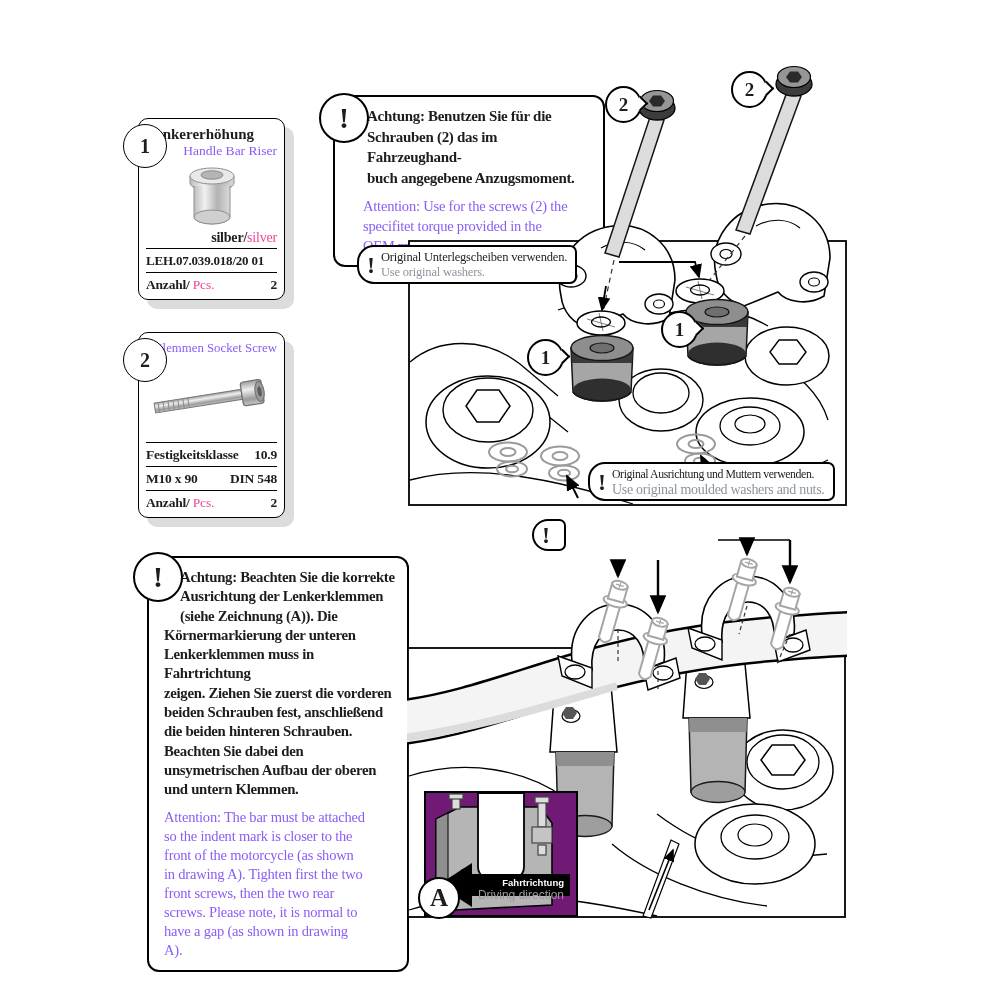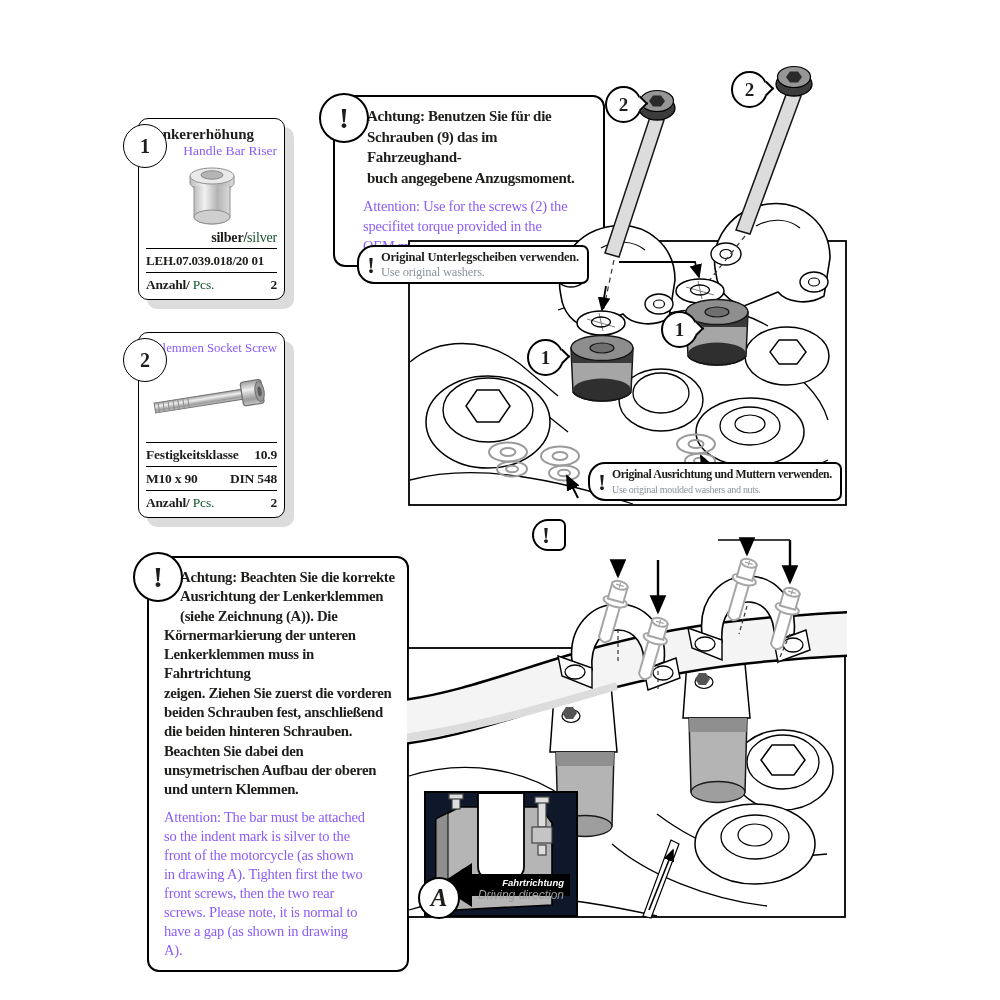--- a/index.html
+++ b/index.html
@@ -13,50 +13,50 @@
             box-sizing:border-box;display:flex;flex-direction:column;}
   .num-bubble{position:absolute;left:-16px;top:5px;width:42px;height:42px;border:1.8px solid #000;
               border-radius:50%;background:#fff;display:flex;align-items:center;justify-content:center;
               font-weight:700;font-size:20px;}
   .pb-title-de{font-weight:700;font-size:15px;line-height:17px;white-space:pre-line;}
   .pb-title-en{color:#8b5cf6;font-size:13.5px;line-height:16px;text-align:right;}
   .pb-img{flex:1;display:flex;align-items:center;justify-content:center;}
   .pb-rule{border-top:1.6px solid #000;margin:2px 0;}
   .pb-row{display:flex;justify-content:space-between;font-weight:700;font-size:13.5px;line-height:19px;letter-spacing:-0.2px;}
   .pb-right{text-align:right;font-size:14px;font-weight:700;letter-spacing:-0.2px;}
-  .gray{color:#14532d;font-weight:400;}
+  .gray{color:#ec4899;font-weight:400;}
 
   
   .warn-box{position:absolute;background:#fff;border:2px solid #000;border-radius:12px;box-sizing:border-box;}
   .excl-bubble{position:absolute;width:46px;height:46px;border:2px solid #000;border-radius:50%;
                background:#fff;display:flex;align-items:center;justify-content:center;
                font-weight:700;font-size:30px;line-height:1;}
   .warn-de{font-weight:700;font-size:15px;line-height:20.5px;white-space:pre-line;letter-spacing:-0.3px;}
   .warn-en{color:#8b5cf6;font-size:14.5px;line-height:20px;white-space:pre-line;margin-top:8px;letter-spacing:-0.2px;}
   .excl-float{float:left;width:16px;height:40px;}
 
   
   .note-box{position:absolute;display:inline-flex;align-items:center;background:#fff;
             border:2px solid #000;border-radius:17px 7px 7px 17px;padding:2px 8px 2px 5px;z-index:5;}
   .note-excl{font-weight:700;font-size:24px;line-height:1;margin:0 6px 0 3px;}
-  .note-de{font-weight:700;font-size:12.5px;line-height:16px;letter-spacing:-0.2px;white-space:nowrap;}
+  .note-de{font-weight:400;font-size:12.5px;line-height:16px;letter-spacing:-0.2px;white-space:nowrap;}
   .note-en{color:#8d949d;font-size:12.5px;line-height:15px;letter-spacing:-0.2px;white-space:nowrap;}
   .note-tight .note-de{font-size:11.8px;letter-spacing:-0.4px;}
-  .note-tight .note-en{font-size:10px;letter-spacing:-0.3px;}
+  .note-tight .note-en{font-size:14px;letter-spacing:-0.3px;}
 
   
   .callout{position:absolute;width:33px;height:33px;border:2.2px solid #000;border-radius:50%;
            background:#fff;display:flex;align-items:center;justify-content:center;
            font-weight:700;font-size:19px;z-index:6;}
   .callout::after{content:"";position:absolute;right:-6px;top:10px;width:9px;height:9px;background:#fff;
                   border-top:2.2px solid #000;border-right:2.2px solid #000;transform:rotate(45deg);}
 
   
-  .inset{position:absolute;left:424px;top:791px;width:154px;height:126px;background:#0f172a;
-         border:2.5px solid #000;box-sizing:border-box;z-index:4;overflow:visible;font-style:italic;}
+  .inset{position:absolute;left:424px;top:791px;width:154px;height:126px;background:#701a75;
+         border:2.5px solid #000;box-sizing:border-box;z-index:4;overflow:visible;}
   .dirlabel-de{position:absolute;left:50px;top:84px;width:88px;text-align:right;color:#fff;
                font-weight:700;font-size:9.5px;font-family:"Liberation Sans",sans-serif;z-index:3;}
   .dirlabel-en{position:absolute;left:50px;top:95px;width:88px;text-align:right;color:#9b9b9b;
                font-size:12px;font-family:"Liberation Sans",sans-serif;z-index:3;}
   .a-bubble{position:absolute;left:-8px;top:84px;width:38px;height:38px;border:2.5px solid #000;border-radius:50%;
             background:#fff;display:flex;align-items:center;justify-content:center;
             font-weight:700;font-size:25px;z-index:4;}
   svg{display:block;}
 </style>
 </head>
@@ -138,21 +138,21 @@
       <span><span>Anzahl/</span> <span class="gray">Pcs.</span></span>
       <span>2</span>
     </div>
   </div>
 
   <div class="warn-box" style="left:333px;top:95px;width:272px;padding:9px 10px 9px 28px;">
     <div class="excl-bubble" style="left:-16px;top:-4px;">
       <span>!</span>
     </div>
     <div class="warn-de" style="margin-left:4px;">Achtung: Benutzen Sie für die
-Schrauben (9) das im Fahrzeughand-
+Schrauben (2) das im Fahrzeughand-
 buch angegebene Anzugsmoment.</div>
     <div class="warn-en">Attention: Use for the screws (2) the
 specifitet torque provided in the
 OEM maintenance manual.</div>
   </div>
 
   <svg class="abs" style="left:408px;top:60px;z-index:1;" width="440" height="450" viewBox="0 0 440 450">
     <defs>
       <marker id="ah" markerWidth="9" markerHeight="8" refX="7" refY="3.5" orient="auto">
         <path d="M0,0 L8,3.5 L0,7 Z" fill="#000"></path>
@@ -285,21 +285,21 @@
 (siehe Zeichnung (A)). Die
 Körnermarkierung der unteren
 Lenkerklemmen muss in Fahrtrichtung
 zeigen. Ziehen Sie zuerst die vorderen
 beiden Schrauben fest, anschließend
 die beiden hinteren Schrauben.
 Beachten Sie dabei den
 unsymetrischen Aufbau der oberen
 und untern Klemmen.</div>
     <div class="warn-en" style="font-size:14.5px;line-height:19px;">Attention: The bar must be attached
-so the indent mark is silver to the
+so the indent mark is closer to the
 front of the motorcycle (as shown
 in drawing A). Tighten first the two
 front screws, then the two rear
 screws. Please note, it is normal to
 have a gap (as shown in drawing
 A).</div>
   </div>
 
   <svg class="abs" style="left:407px;top:514px;z-index:1;" width="440" height="410" viewBox="0 0 440 410">
     <defs>

